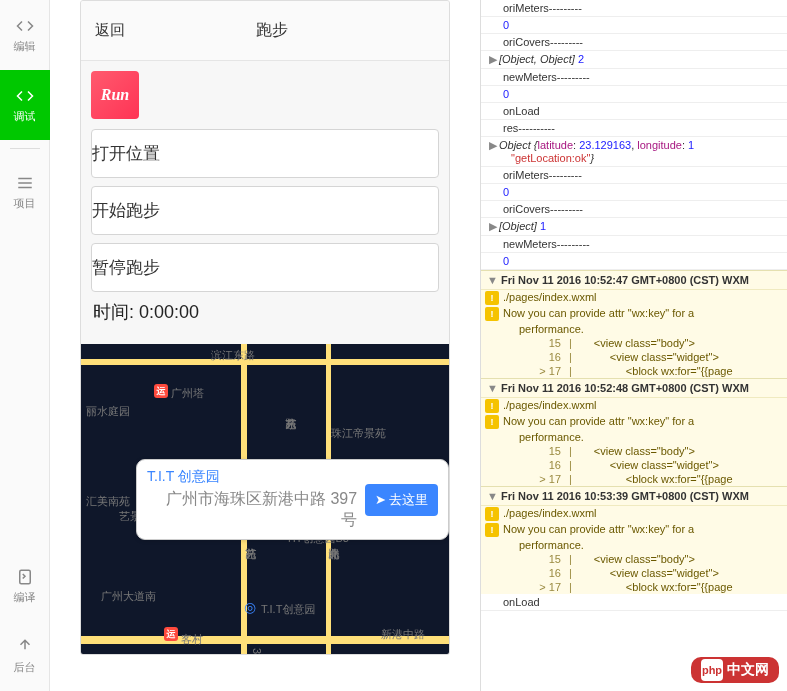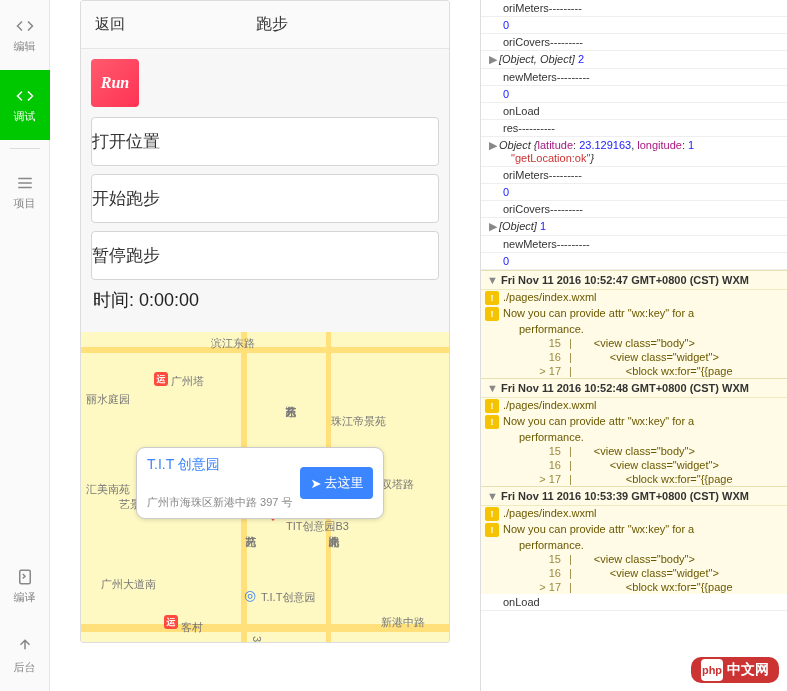--- a/index.html
+++ b/index.html
@@ -10,39 +10,39 @@
     .side-item { width: 50px; height: 70px; display: flex; flex-direction: column; align-items: center; justify-content: center; font-size: 11px; color: #888; cursor: pointer; gap: 4px; }
     .side-item svg { width: 18px; height: 18px; }
     .side-item.active { background: #00c800; color: #fff; }
     .side-item.active svg { stroke: #fff; }
     .side-spacer { flex: 1; }
     .side-sep { width: 30px; height: 1px; background: #ddd; margin: 8px 0; }
     
     
     .sim-col { width: 430px; display: flex; flex-direction: column; align-items: center; padding: 0 12px; }
     .phone { width: 370px; border: 1px solid #ddd; border-radius: 3px; margin-top: 0; background: #f7f7f7; overflow: hidden; }
-    .navbar { display: flex; align-items: center; height: 48px; background: #fafafa; border-bottom: 1px solid #e5e5e5; }
+    .navbar { display: flex; align-items: center; height: 60px; background: #fafafa; border-bottom: 1px solid #e5e5e5; }
     .nav-back { padding: 0 14px; font-size: 15px; color: #333; }
     .nav-title { flex: 1; text-align: center; font-size: 16px; color: #333; margin-left: -44px; }
     .app-body { padding: 10px; background: #f7f7f7; }
     .logo { width: 48px; height: 48px; background: linear-gradient(135deg,#ff5a6e,#ff3355); border-radius: 4px; display: flex; align-items: center; justify-content: center; color: #fff; font-style: italic; font-weight: bold; font-family: cursive; font-size: 16px; margin-bottom: 10px; }
     .btn { width: 100%; background: #fff; border: 1px solid #d5d5d5; border-radius: 4px; padding: 12px 0; font-size: 17px; color: #333; margin-bottom: 8px; cursor: pointer; }
     .stat { font-size: 18px; color: #222; margin: 14px 0 4px 2px; }
     .stat2 { font-size: 18px; color: #222; margin: 6px 0 10px 2px; }
     
     
-    .map { position: relative; height: 310px; width: 100%; background: #fef9c3; }
+    .map { position: relative; height: 310px; width: 100%; background: #0f172a; }
     .road { position: absolute; background: #ffe07a; }
     .roadlbl { position: absolute; font-size: 11px; color: #777; white-space: nowrap; }
     .poi { position: absolute; font-size: 11px; color: #777; white-space: nowrap; }
     .metro { position: absolute; width: 14px; height: 14px; background: #ff4a3d; color: #fff; border-radius: 3px; font-size: 9px; display: flex; align-items: center; justify-content: center; font-weight: bold; }
     .pin { position: absolute; width: 24px; height: 24px; }
     .callout { position: absolute; background: #fff; border: 1px solid #ccc; border-radius: 9px; padding: 8px 10px; display: flex; align-items: center; gap: 8px; box-shadow: 0 1px 4px rgba(0,0,0,.15); }
     .callout-title { font-size: 14px; color: #3b86ff; font-weight: 500; }
-    .callout-sub { font-size: 11px; color: #888; margin-top: 21px; }
+    .callout-sub { font-size: 16px; color: #888; margin-top: 3px; text-align: right; }
     .go-btn { background: #3b86ff; color: #fff; border-radius: 4px; padding: 7px 10px; font-size: 13px; display: flex; align-items: center; gap: 3px; white-space: nowrap; }
     
     
     .console { flex: 1; font-family: Menlo, Consolas, monospace; font-size: 11px; color: #333; overflow: hidden; border-left: 1px solid #ddd; }
     .cline { padding: 2px 6px; border-bottom: 1px solid #eee; white-space: nowrap; }
     .ind0 { padding-left: 8px; }
     .ind1 { padding-left: 22px; }
     .num { color: #1a1aff; }
     .arr { color: #888; display: inline-block; width: 10px; }
     .kw { font-style: italic; }

